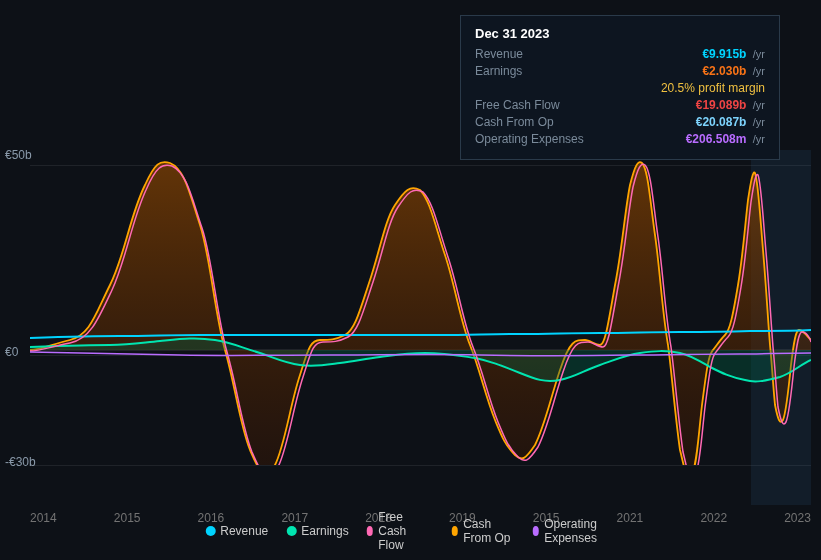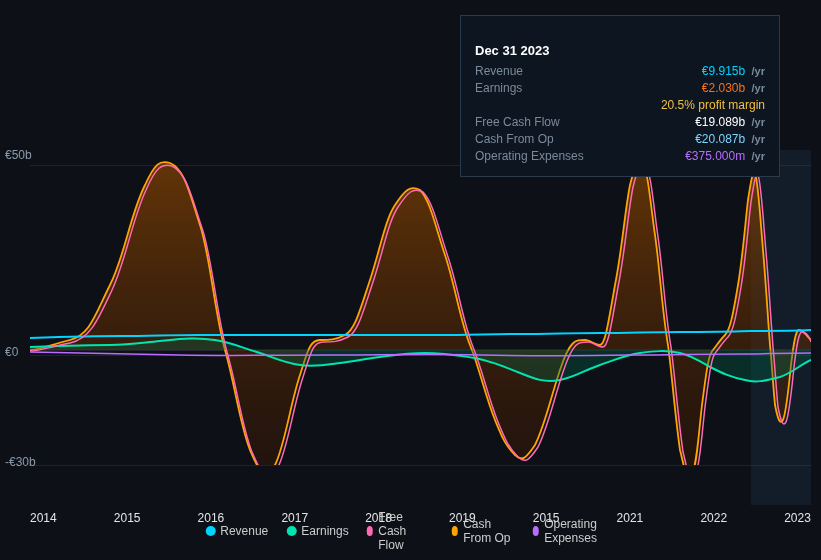--- a/index.html
+++ b/index.html
@@ -28,50 +28,49 @@
       padding: 10px 14px;
       min-width: 320px;
       z-index: 10;
     }
 
     .tooltip-date {
       color: #ffffff;
       font-size: 13px;
       font-weight: bold;
       margin-bottom: 6px;
-      margin-top: 17px;
     }
 
     .tooltip-row {
       display: flex;
       justify-content: space-between;
       align-items: baseline;
       margin-bottom: 3px;
       font-size: 12px;
     }
 
     .tooltip-label {
       color: #7a8a9a;
       min-width: 120px;
     }
 
     .tooltip-value {
       color: #ffffff;
-      font-weight: normal;
+      font-weight: bold;
     }
 
     .tooltip-value.cyan { color: #00d4ff; }
     .tooltip-value.green { color: #f97316; }
-    .tooltip-value.pink { color: #ffffff; text-align: center; }
+    .tooltip-value.pink { color: #ef4444; text-align: center; }
     .tooltip-value.orange { color: #7dd3fc; }
     .tooltip-value.purple { color: #b96cff; }
 
     .tooltip-suffix {
       color: #7a8a9a;
-      font-weight: bold;
+      font-weight: normal;
       font-size: 11px;
       margin-left: 3px;
     }
 
     .profit-margin {
       color: #f0c040;
       font-size: 12px;
       text-align: right;
     }
 
@@ -91,21 +90,21 @@
     .x-labels {
       position: absolute;
       bottom: 35px;
       left: 30px;
       right: 10px;
       display: flex;
       justify-content: space-between;
     }
 
     .x-label {
-      color: #e5e5e5;
+      color: #737373;
       font-size: 12px;
     }
 
     
     .legend {
       position: absolute;
       bottom: 8px;
       left: 50%;
       transform: translateX(-50%);
       display: flex;
@@ -447,21 +446,21 @@
       <span class="tooltip-label">Cash From Op</span>
       <span>
         <span class="tooltip-value orange">€20.087b</span>
         <span class="tooltip-suffix">/yr</span>
       </span>
     </div>
 
     <div class="tooltip-row">
       <span class="tooltip-label">Operating Expenses</span>
       <span>
-        <span class="tooltip-value purple">€375.000m</span>
+        <span class="tooltip-value purple">€206.508m</span>
         <span class="tooltip-suffix">/yr</span>
       </span>
     </div>
   </div>
 
   <div class="legend">
     <div class="legend-item">
       <div class="legend-dot dot-cyan"></div>
       <span>Revenue</span>
     </div>

